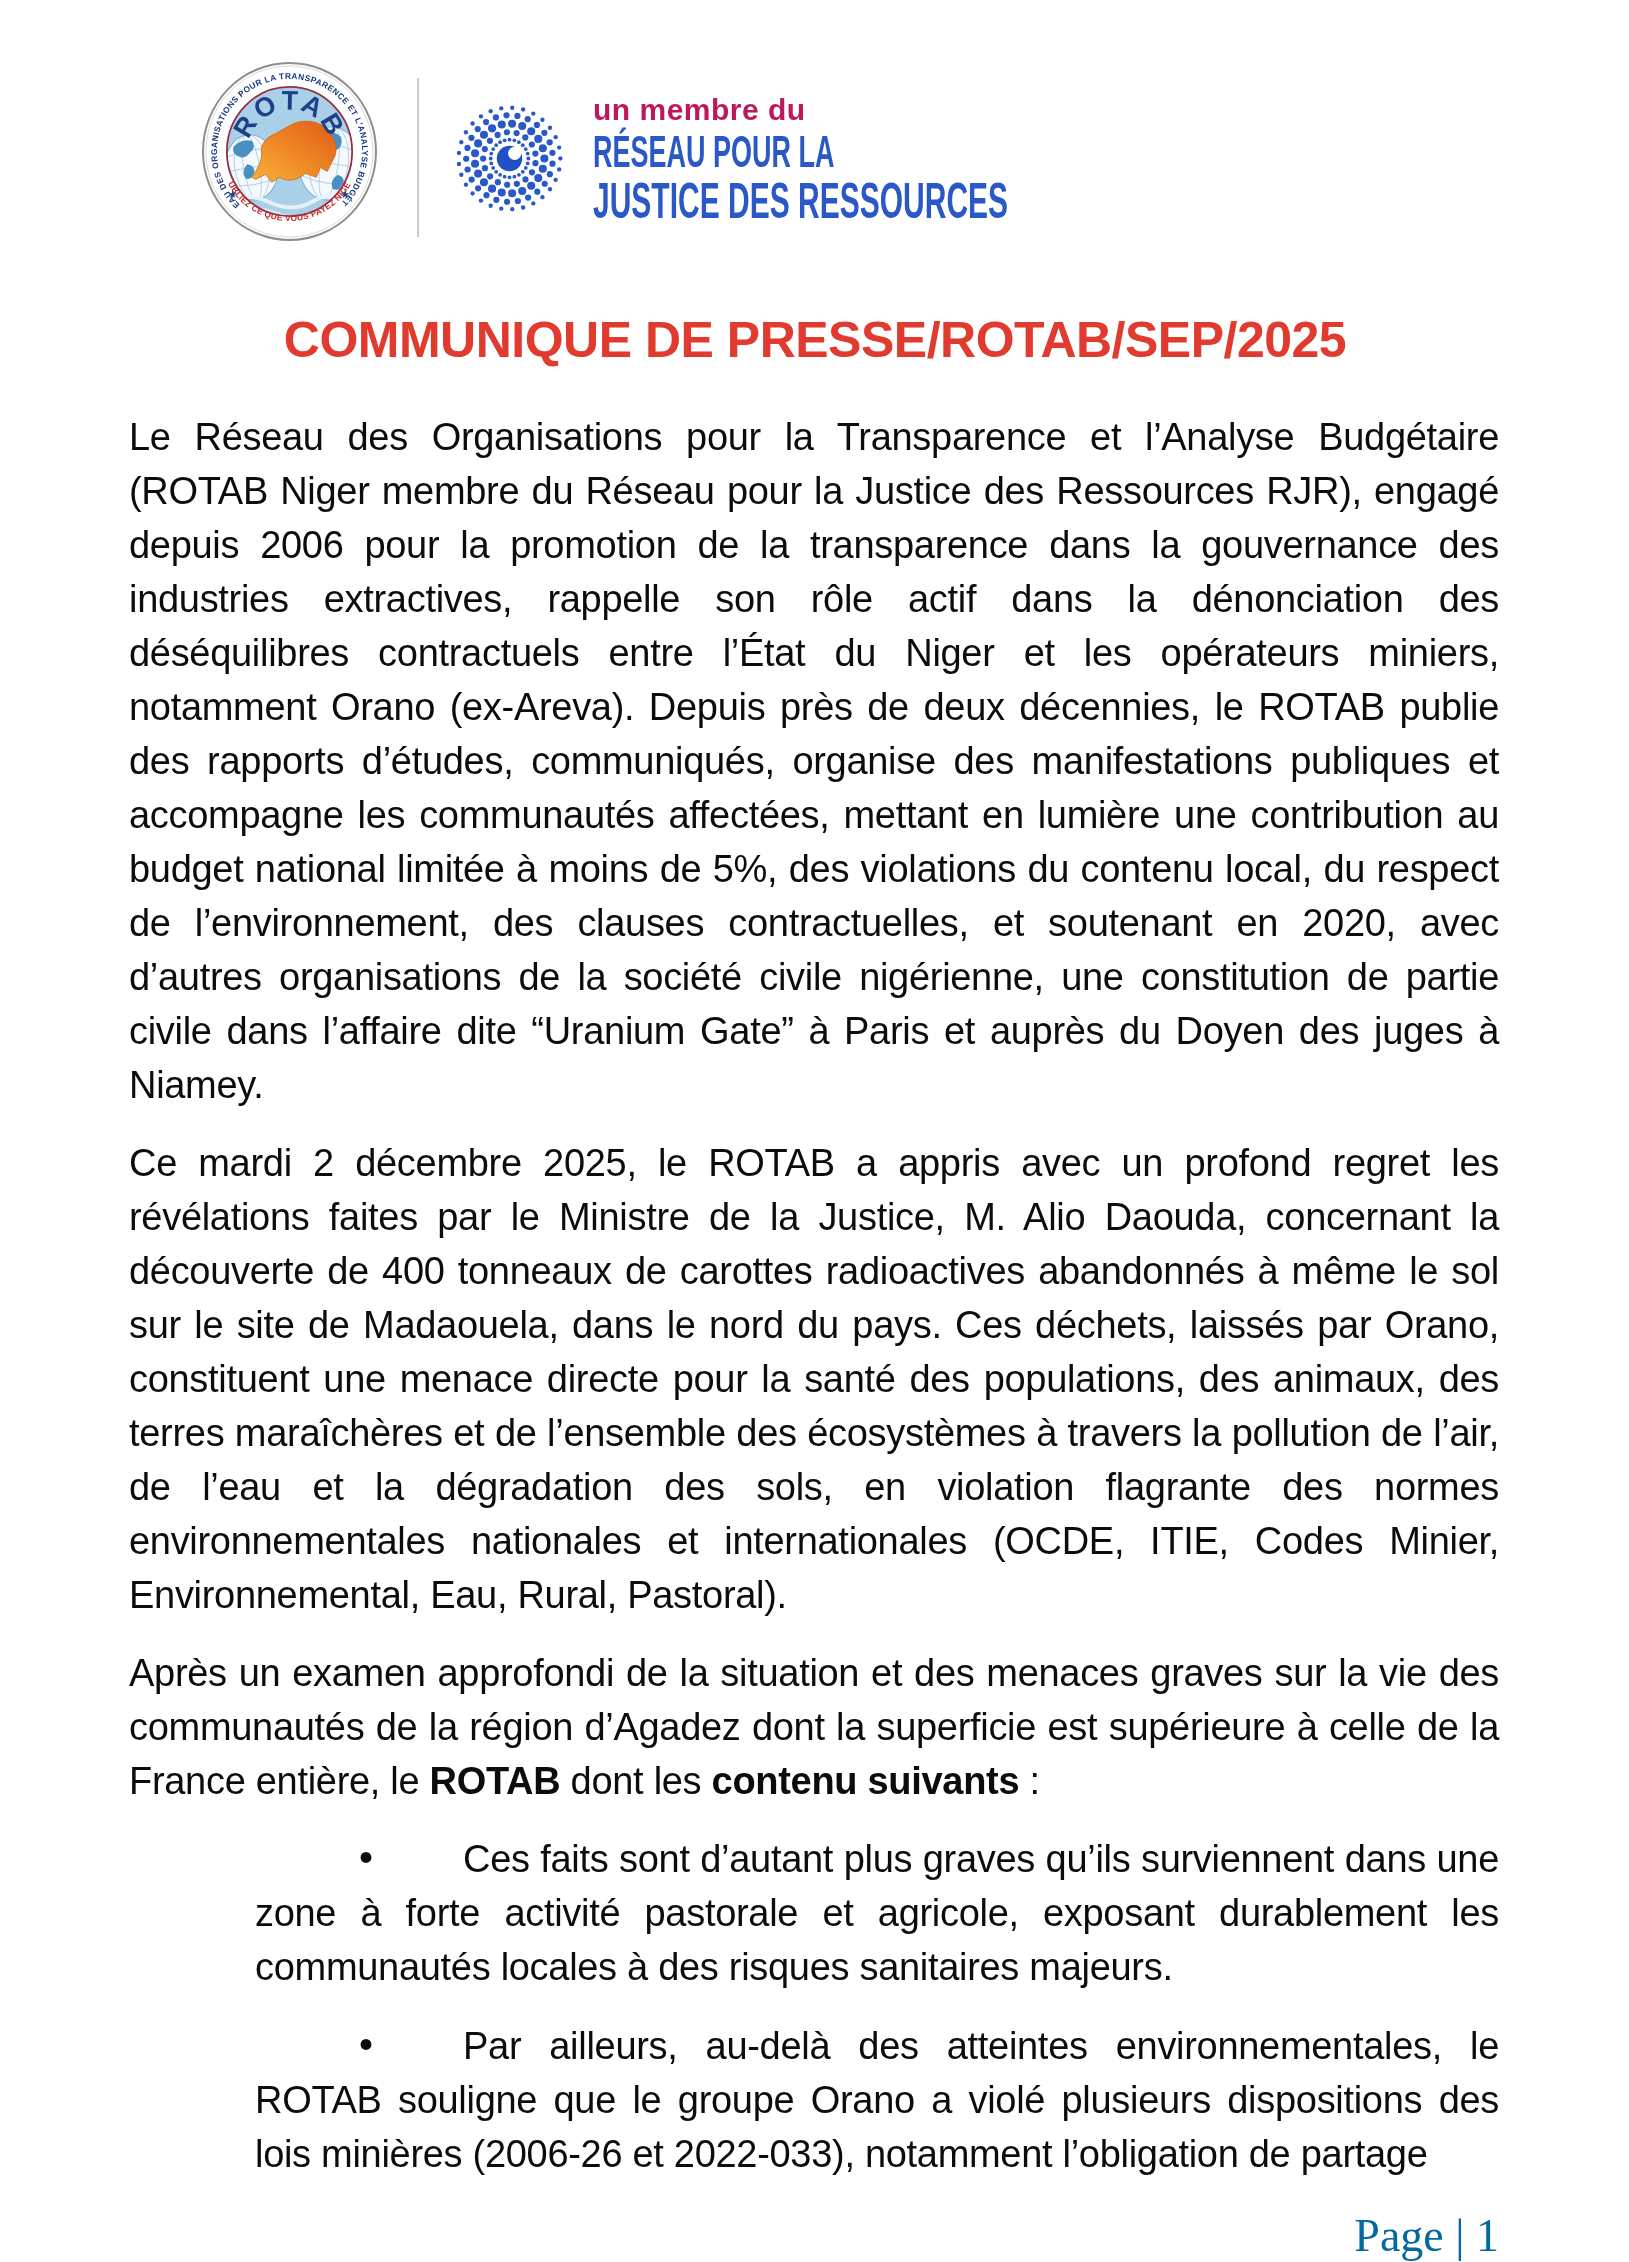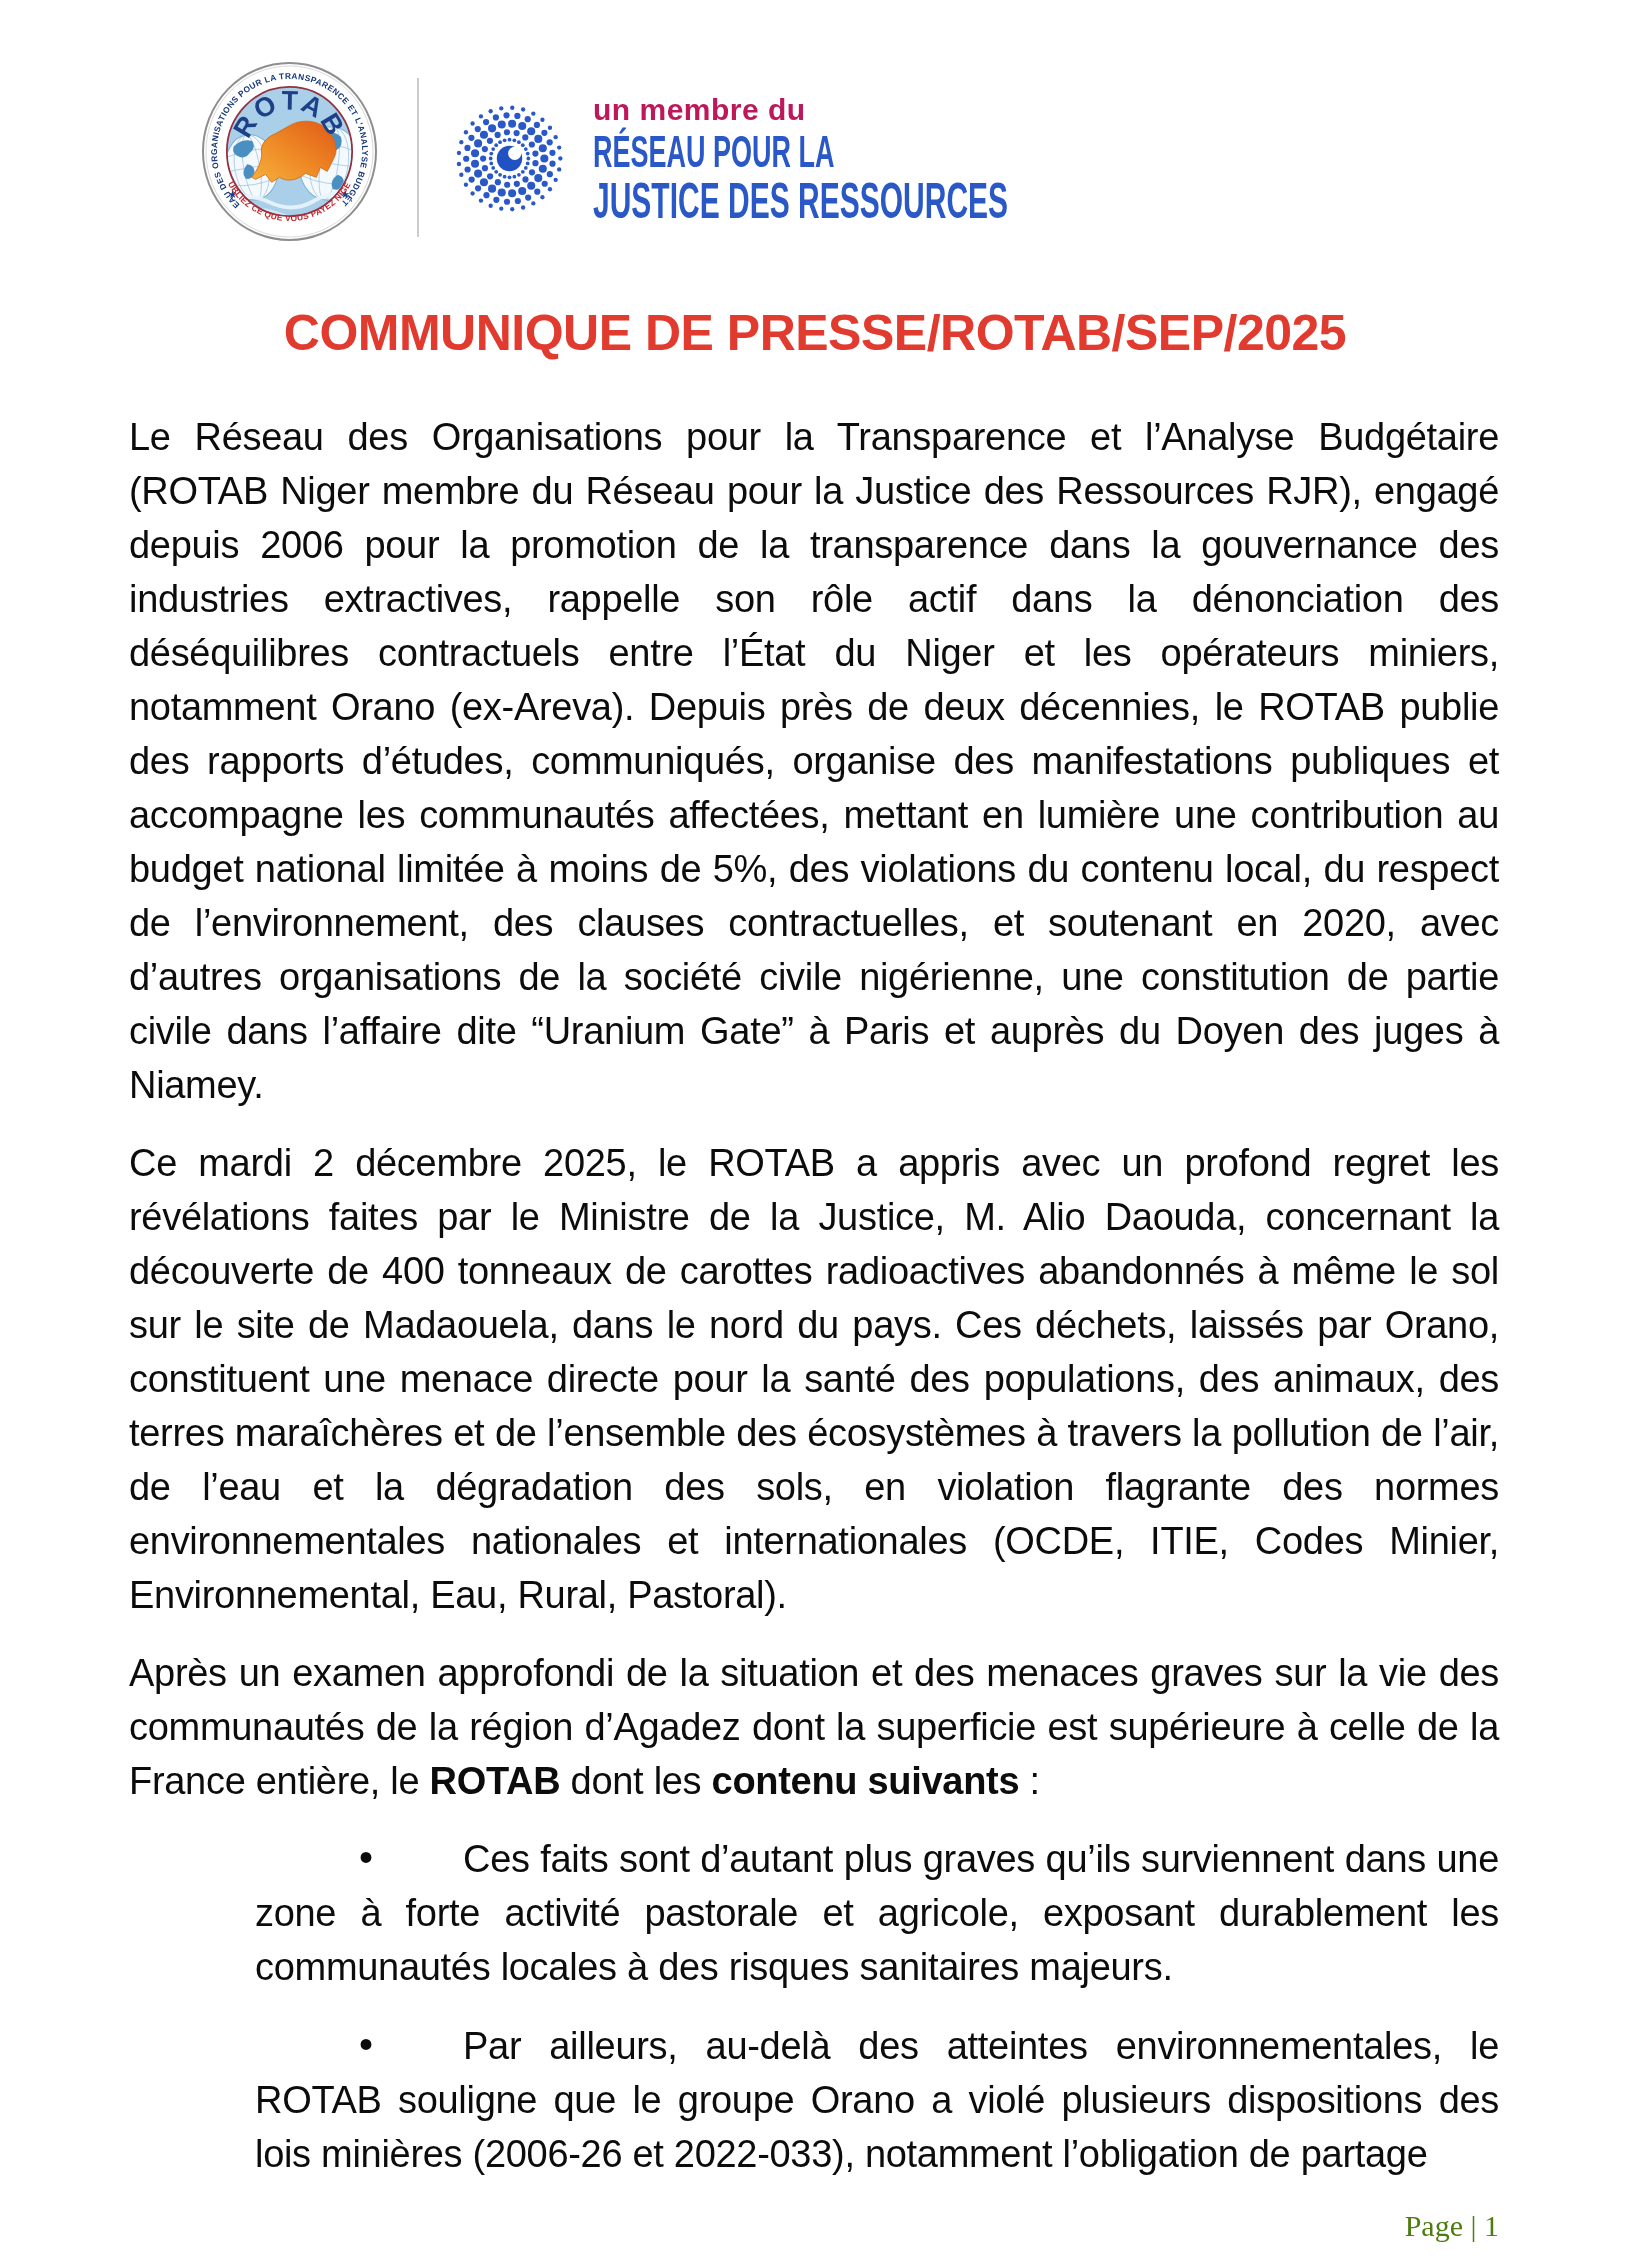--- a/index.html
+++ b/index.html
@@ -16,21 +16,21 @@
   .logo-divider { position:absolute; left:417px; top:78px; width:2px; height:159px; background:#cccccc; }
   .rjr-icon { position:absolute; left:453px; top:102px; }
   .rjr-text { position:absolute; left:593px; top:92px; }
   .rjr-tag  { font-size:30px; font-weight:600; color:#be185d; letter-spacing:0.5px; line-height:36px; }
   .rjr-caps { transform:scaleX(0.60); transform-origin:left top; white-space:nowrap; }
   .rjr-l1 { font-size:45px; font-weight:700; color:#2a58c6; line-height:47px; letter-spacing:0px; }
   .rjr-l2 { font-size:50px; font-weight:800; color:#2a58c6; line-height:52px; letter-spacing:0px; }
 
   
   .title {
-    position:absolute; top:304px; left:0; right:0; margin:0;
+    position:absolute; top:304px; left:0; right:0; margin:7px;
     text-align:center; font-size:50px; font-weight:bold;
     color:#e13a2e; letter-spacing:-0.5px; line-height:58px;
   }
 
   
   .doc-body {
     position:absolute; left:129px; right:131px; top:410px;
     font-size:38px; line-height:54px; letter-spacing:-0.3px;
     text-align:justify; text-justify:inter-word;
   }
@@ -41,21 +41,21 @@
   }
   .doc-body li .bullet {
     position:absolute; left:104px; top:-2px; text-indent:0; font-size:40px;
   }
   .doc-body b, .doc-body .b { font-weight:bold; }
 
   
   .page-footer {
     position:absolute; top:2209px; right:131px;
     font-family:"Liberation Serif", serif;
-    font-size:30px; color:#4d7c0f;
+    font-size:46px; color:#0369a1;
   }
 </style>
 </head>
 <body>
 
 <div class="page">
 
   <div class="letterhead">
 
     <svg class="rotab-logo" width="175" height="179" viewBox="0 0 176 180" aria-hidden="true">

